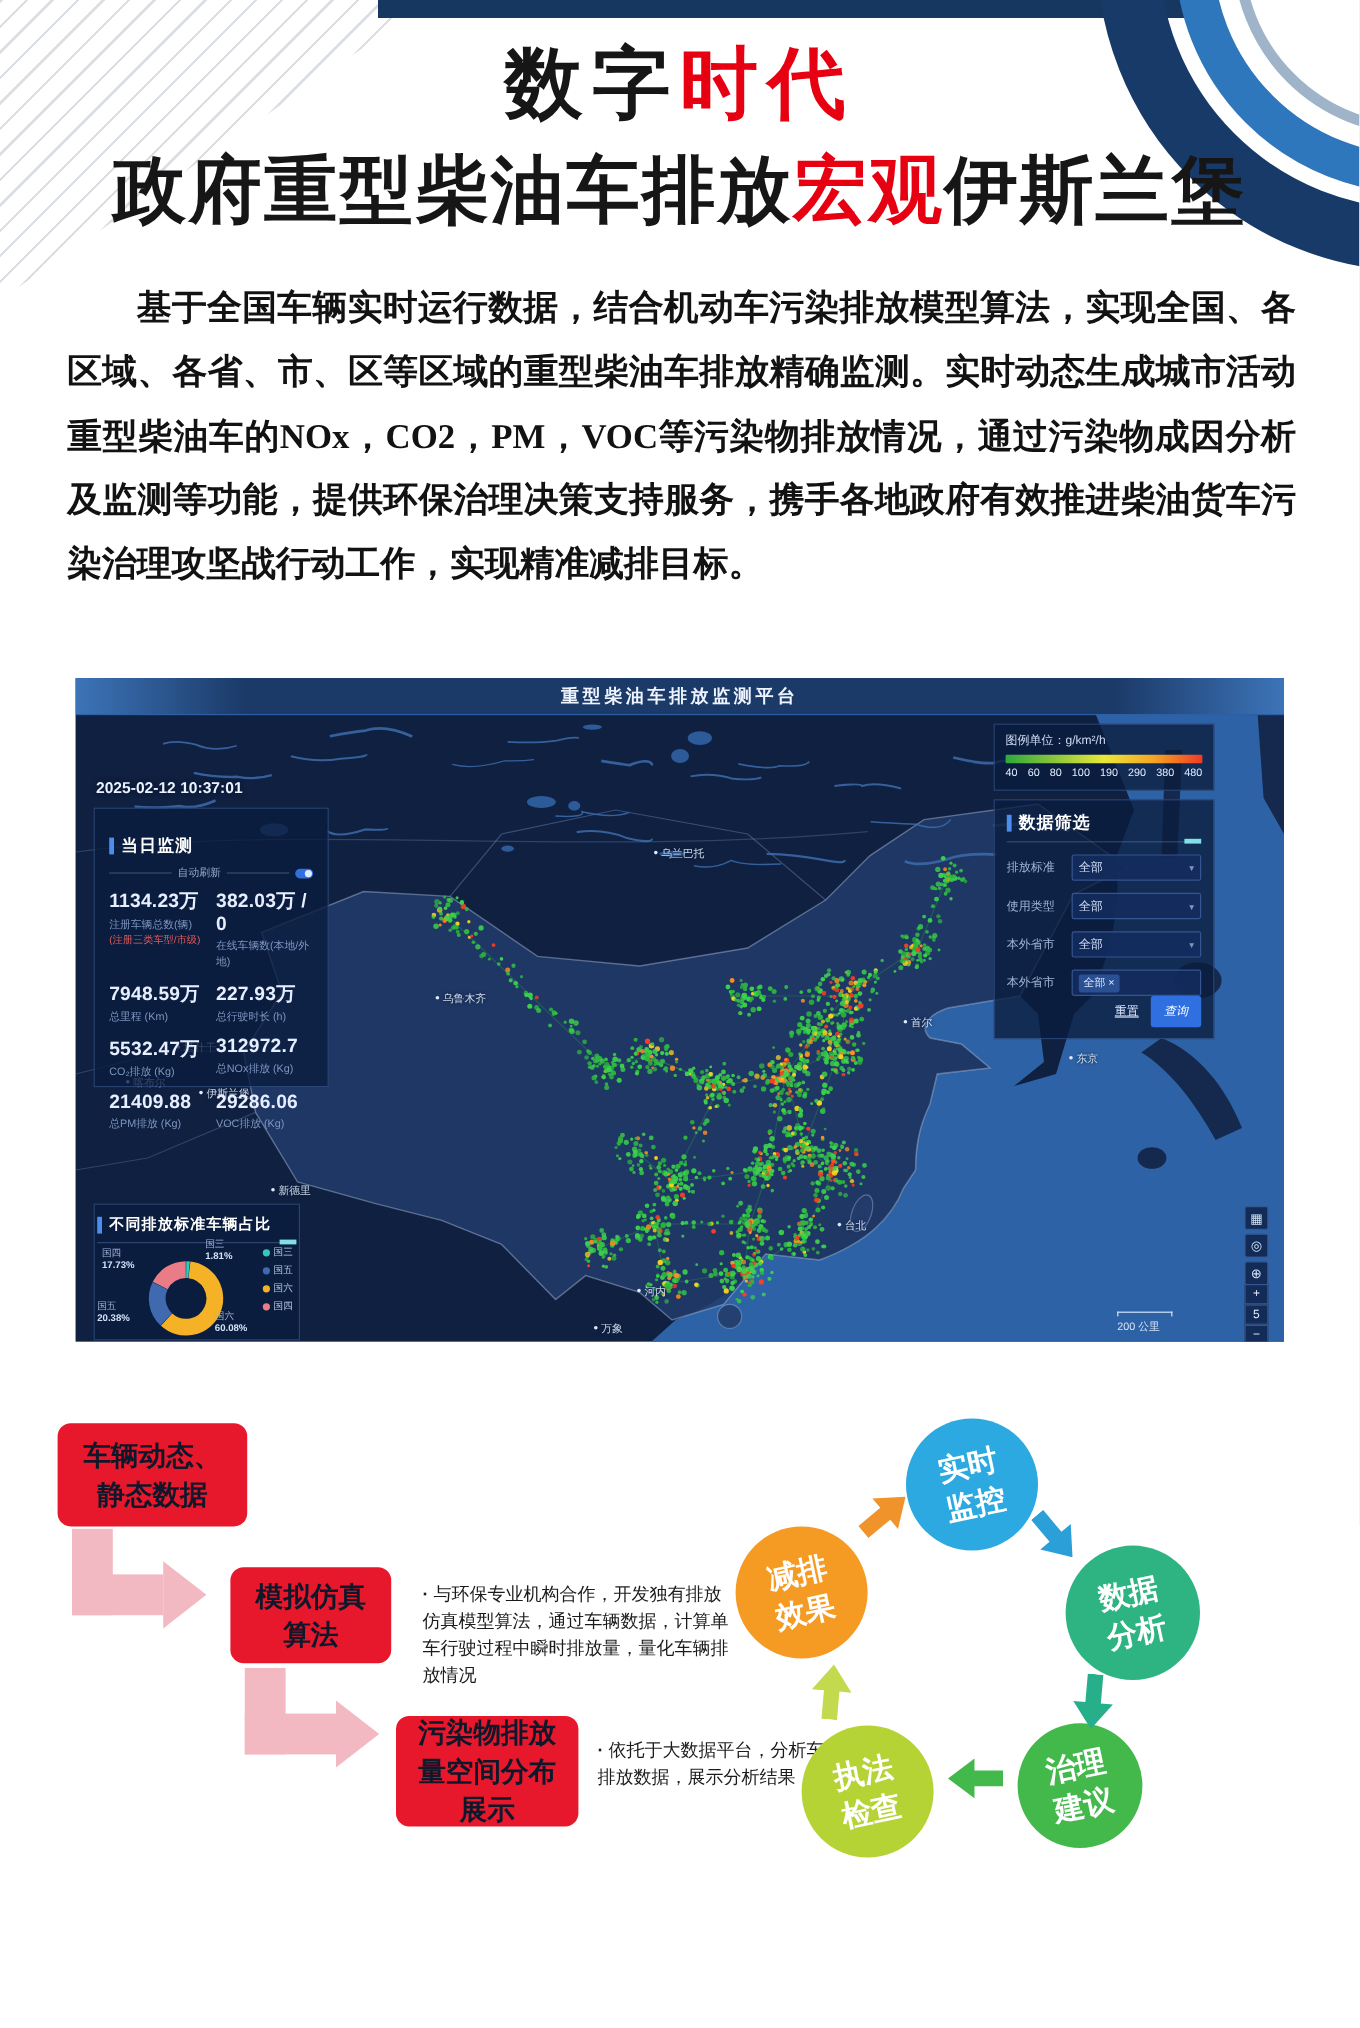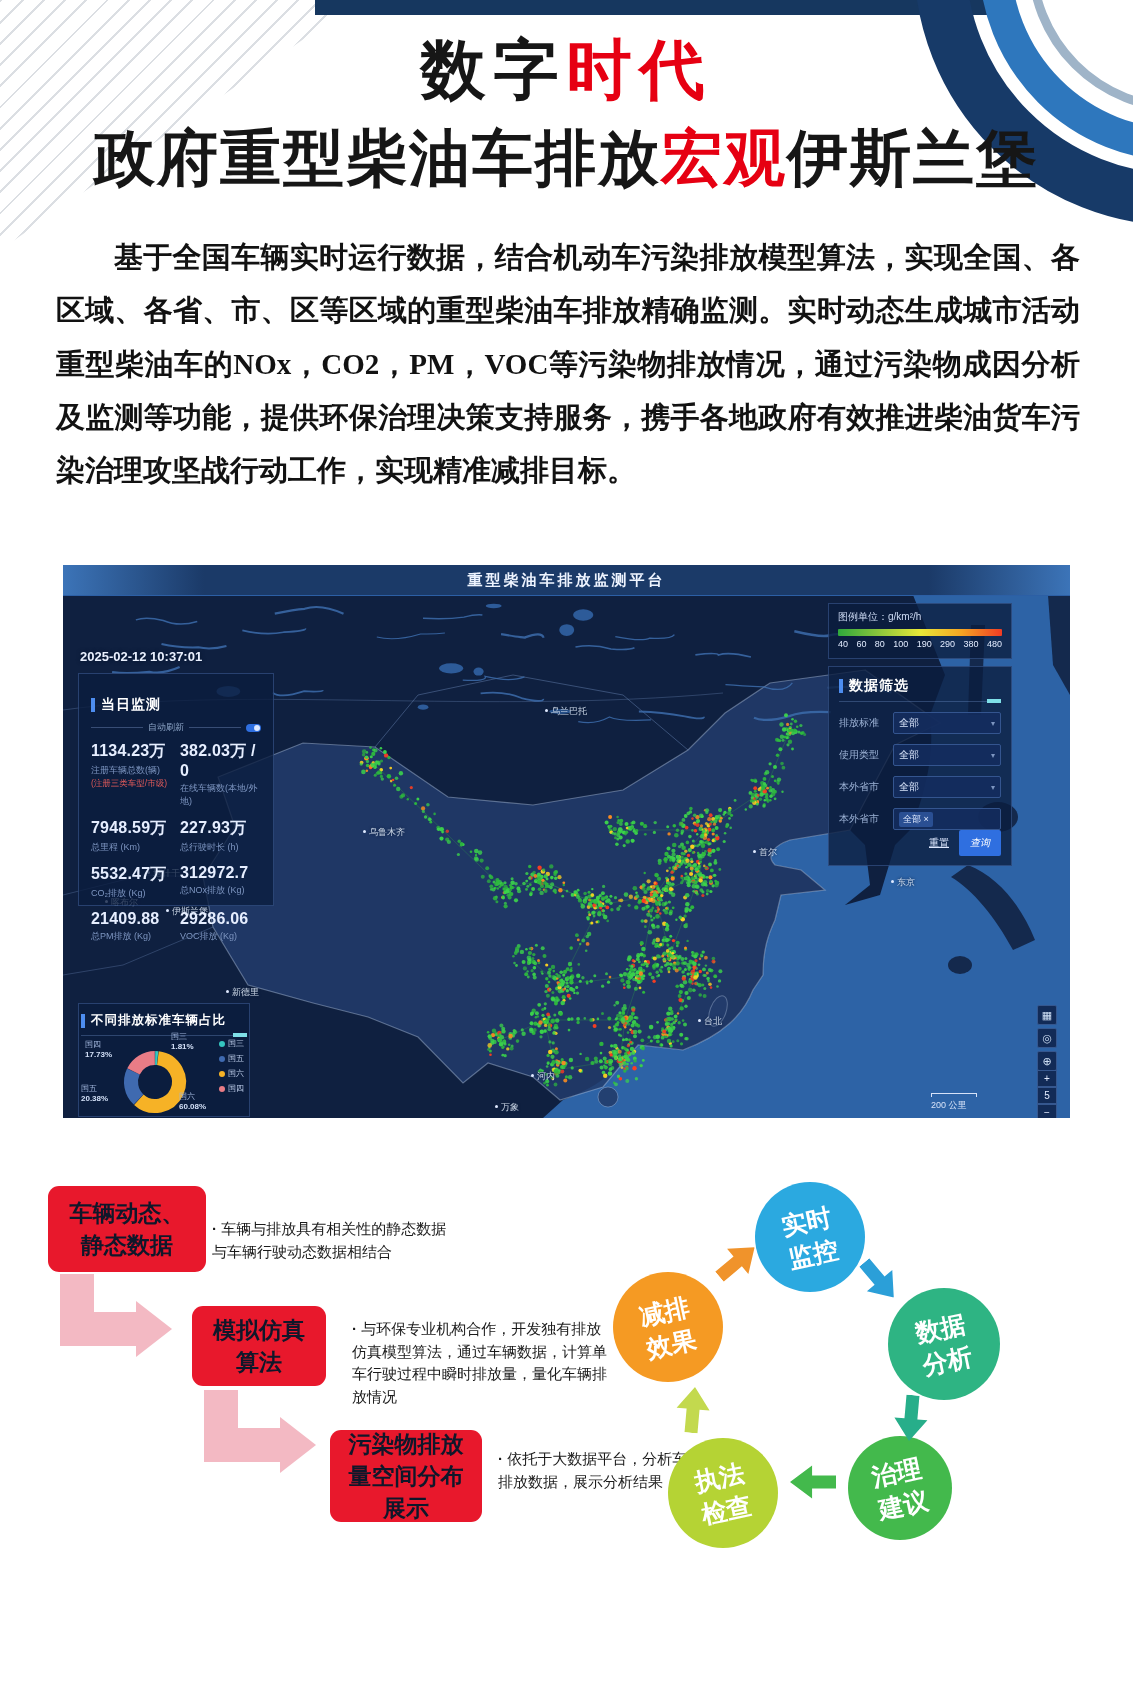--- a/index.html
+++ b/index.html
@@ -2089,21 +2089,20 @@
       <span class="map-label" style="left: 690px; top: 281px;">首尔</span>
       <span class="map-label" style="left: 828px; top: 311px;">东京</span>
       <span class="map-label" style="left: 635px; top: 450px;">台北</span>
       <span class="map-label" style="left: 468px; top: 505px;">河内</span>
       <span class="map-label" style="left: 432px; top: 536px;">万象</span>
     </div>
 
   <div class="flow-box" style="left: 48px; top: 1186px; width: 158px; height: 86px; background: rgb(232, 24, 44);">
       <span>车辆动态、静态数据</span>
     </div>
-  <div class="note" style="left:212px;top:1218px;width:245px;">车辆与排放具有相关性的静态数据与车辆行驶动态数据相结合</div>
 
   <div class="l-arrow" style="left:60px;top:1274px;">
     <div class="v" style="background: rgb(243, 185, 195);"></div>
       <div class="h" style="background: rgb(243, 185, 195);"></div>
       <div class="head" style="border-left-color: rgb(243, 185, 195);"></div>
   </div>
 
   <div class="flow-box" style="left: 192px; top: 1306px; width: 134px; height: 80px; background: rgb(232, 24, 44);">
       <span>模拟仿真算法</span>
     </div>

